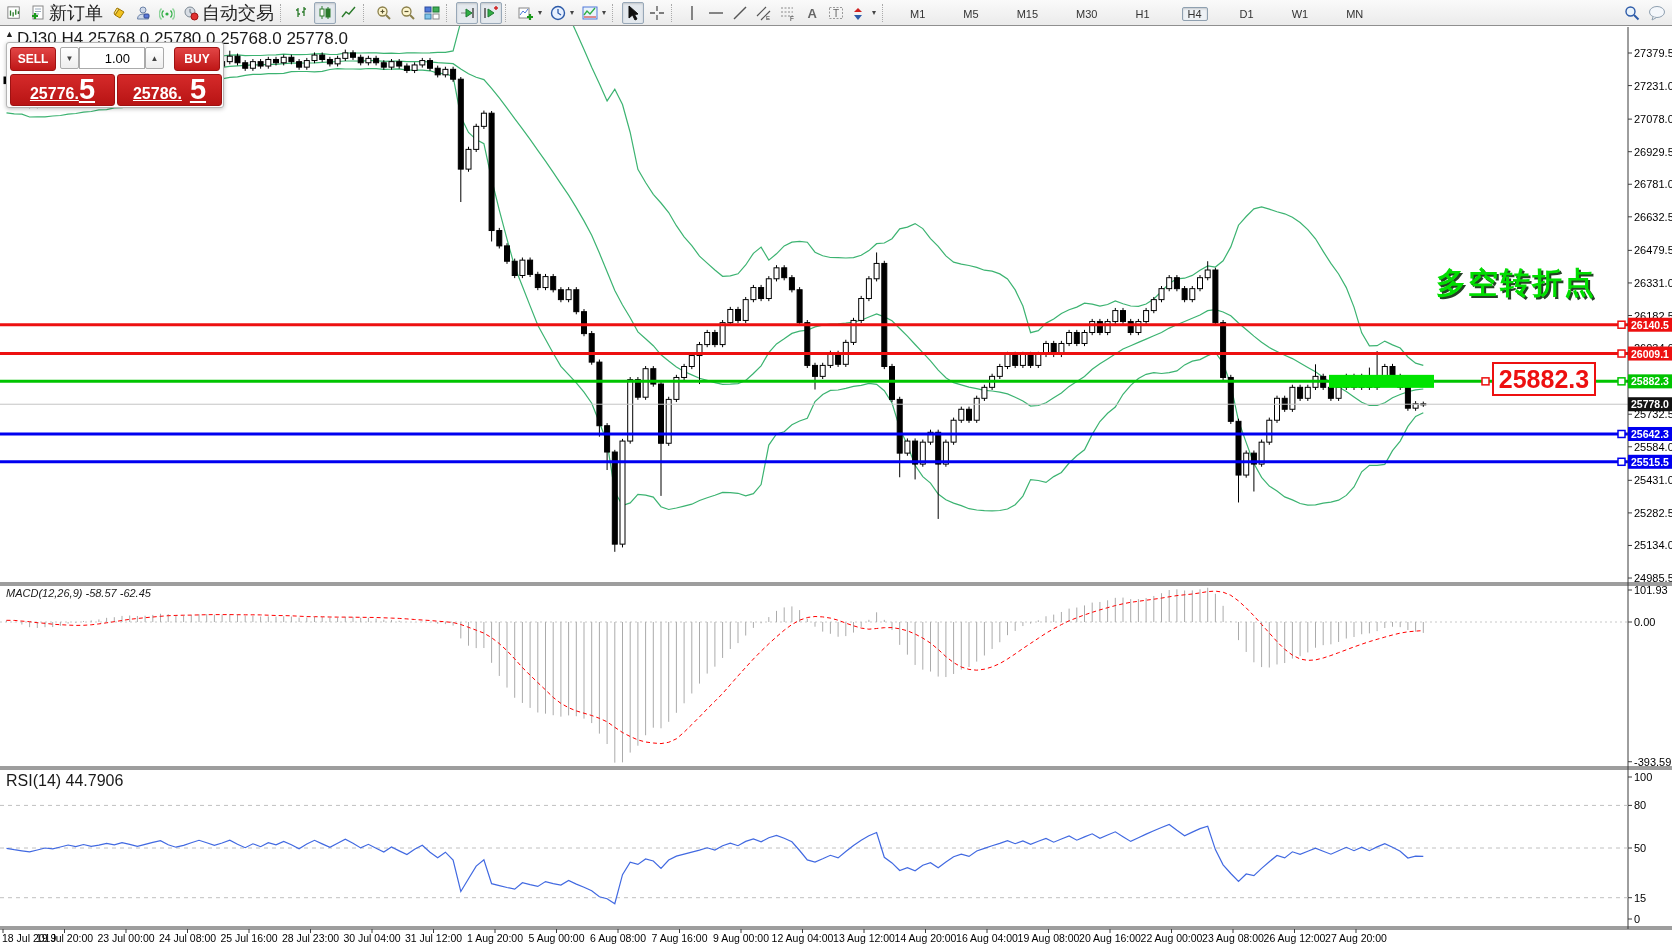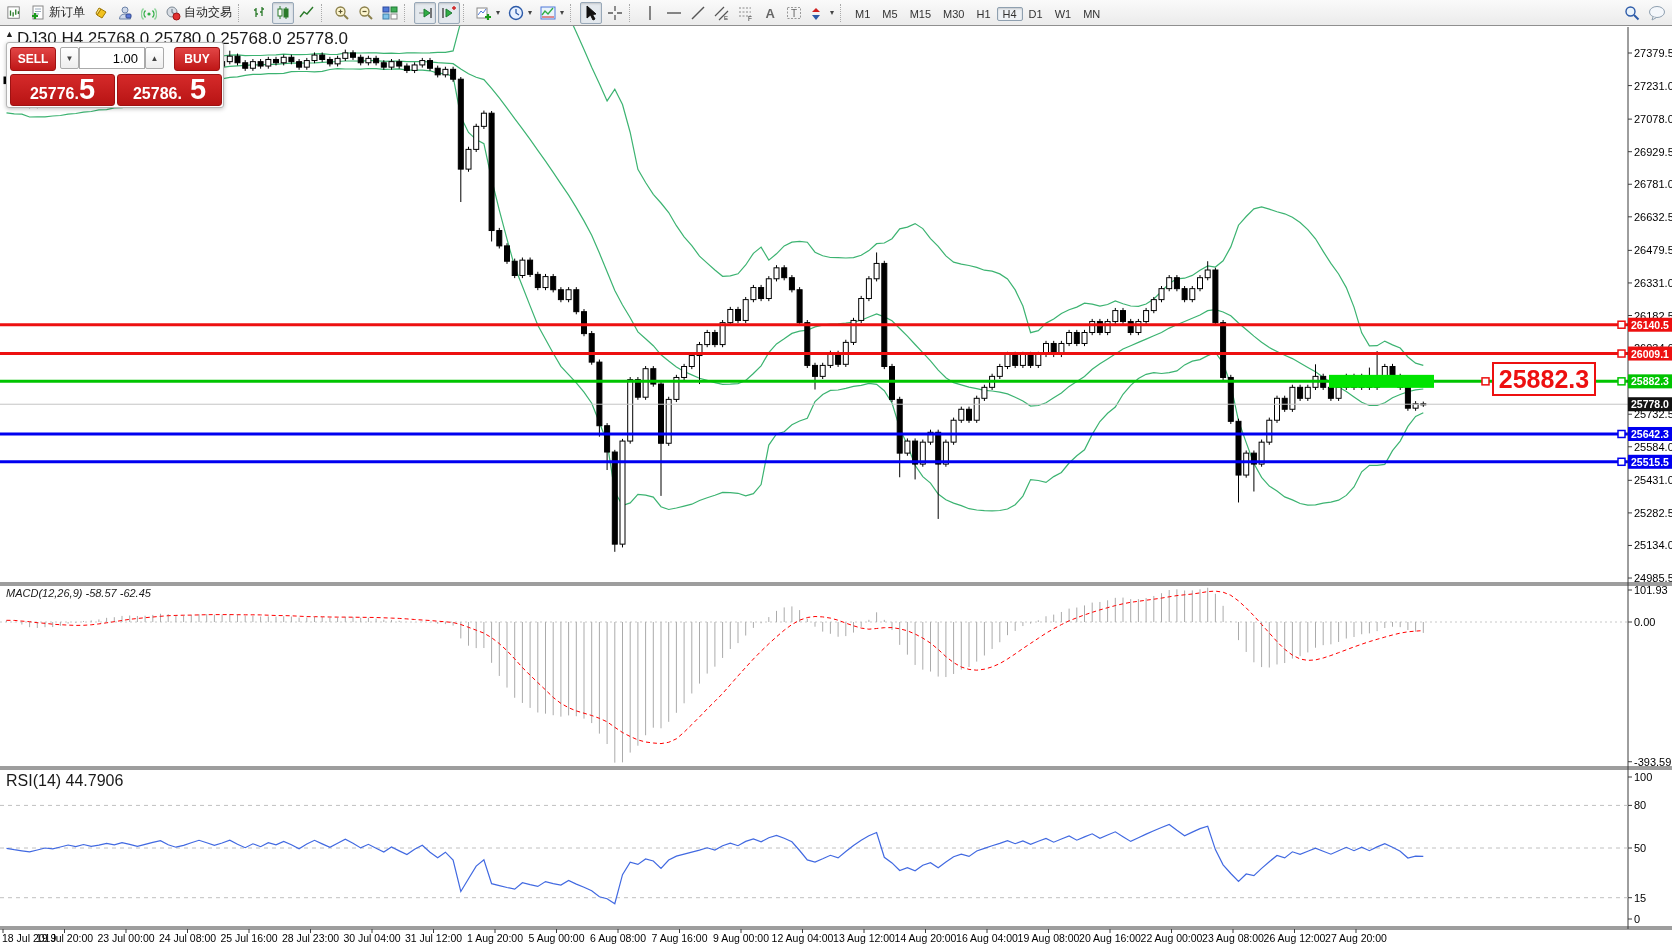--- a/index.html
+++ b/index.html
@@ -7,23 +7,23 @@
        font-family:"Liberation Sans","DejaVu Sans",sans-serif;-webkit-font-smoothing:antialiased;}
   #cv{position:absolute;left:0;top:0;}
   
   #toolbar{position:absolute;left:0;top:0;width:100%;height:26px;z-index:10;
     background:linear-gradient(#fafafa,#ebebeb);border-bottom:1px solid #8f8f8f;
     display:flex;align-items:center;padding:0 2px;box-sizing:border-box;}
   .grip{width:4px;height:18px;border-left:1px dotted #aaa;margin:0 4px 0 2px;}
   .tbtn{height:22px;min-width:22px;display:flex;align-items:center;justify-content:center;
     margin:0 1px;border:1px solid transparent;border-radius:2px;cursor:default;gap:3px;padding:0 2px;box-sizing:border-box;}
   .tbtn.pressed{background:#e4e9ee;border-color:#98a8b8;box-shadow:inset 0 1px 2px rgba(0,0,0,.15);}
-  .tlabel{font-size:12px;color:#222;white-space:nowrap;}
+  .tlabel{font-size:18px;color:#222;white-space:nowrap;}
   .caret{font-size:8px;color:#444;margin-left:1px;}
-  .tfbtn{height:20px;padding:0 5px;font-size:11px;color:#333;border:1px solid transparent;border-radius:2px;margin:0;}
+  .tfbtn{height:20px;padding:0 5px;font-size:11px;color:#333;border:1px solid transparent;border-radius:2px;margin:13px;}
   .tfbtn.active{background:#eef2f6;border-color:#8fa0b0;box-shadow:inset 0 1px 2px rgba(0,0,0,.18);}
   #tb-right{margin-left:auto;display:flex;align-items:center;}
   
   .ov{position:absolute;z-index:5;}
   #collapse-arrow{left:5px;top:29px;font-size:9px;color:#222;}
   #title-line{left:17px;top:29px;font-size:17px;color:#1a1a1a;}
   #macd-label{left:6px;top:587px;font-size:11px;color:#1a1a1a;font-style:italic;}
   #rsi-label{left:6px;top:772px;font-size:16px;color:#1a1a1a;}
   #annotation{left:1436px;top:263px;font-size:30px;font-weight:bold;color:#00DE00;
     text-shadow:2px 2px 0 #254025;letter-spacing:2px;white-space:nowrap;}
@@ -31,25 +31,25 @@
     color:#ED1010;font-size:25px;font-weight:bold;line-height:30px;text-align:center;}
   
   #trade-panel{left:6px;top:42px;width:216px;height:64px;background:#fcfcfc;border:1px solid #b5b5b5;
     border-radius:3px;box-shadow:0 1px 4px rgba(0,0,0,.25);}
   #tp-row1{position:absolute;left:3px;top:4px;right:3px;height:35px;display:flex;}
   .tp-btn{width:44px;height:22px;background:linear-gradient(#e24545,#bf1717);color:#fff;font-size:12px;
     font-weight:bold;border:1px solid #9e1212;border-radius:3px;display:flex;align-items:center;justify-content:center;}
   .spin{width:19px;height:22px;border:1px solid #aaa;background:linear-gradient(#fff,#eee);border-radius:2px;
     display:flex;align-items:center;justify-content:center;font-size:8px;color:#444;box-sizing:border-box;}
   #volume-input{width:66px;height:22px;border:1px solid #aaa;box-sizing:border-box;font-size:13px;
-    text-align:right;padding-right:6px;font-family:inherit;}
+    text-align:right;padding-right:14px;font-family:inherit;}
   #tp-sell-box{position:absolute;left:3px;top:31px;width:103px;height:30px;}
   #tp-buy-box{position:absolute;left:110px;top:31px;width:103px;height:30px;gap:8px;}
   .price-box{background:linear-gradient(#d52a2a,#b81414);border:1px solid #9e1212;border-radius:3px;color:#fff;
-    display:flex;align-items:baseline;justify-content:center;}
+    display:flex;align-items:baseline;justify-content:center;text-decoration:underline;}
   .price-main{font-size:16px;font-weight:bold;line-height:28px;}
   .price-big{font-size:29px;font-weight:bold;line-height:28px;}
   svg text{font-family:"Liberation Sans","DejaVu Sans",sans-serif;}
   .ico{display:block;}
 </style>
 </head>
 <body>
 <div id="app">
 
 <div id="toolbar">
@@ -964,15 +964,16 @@
         <span class="price-big">5</span>
   </div>
   <div id="tp-buy-box" class="price-box">
     <span class="price-main">25786.</span>
         <span class="price-big">5</span>
   </div>
 </div>
 
 <div class="ov" id="macd-label">MACD(12,26,9) -58.57 -62.45</div>
 <div class="ov" id="rsi-label">RSI(14) 44.7906</div>
+<div class="ov" id="annotation">多空转折点</div>
 <div class="ov" id="callout">25882.3</div>
 
 </div>
 
 </body></html>

